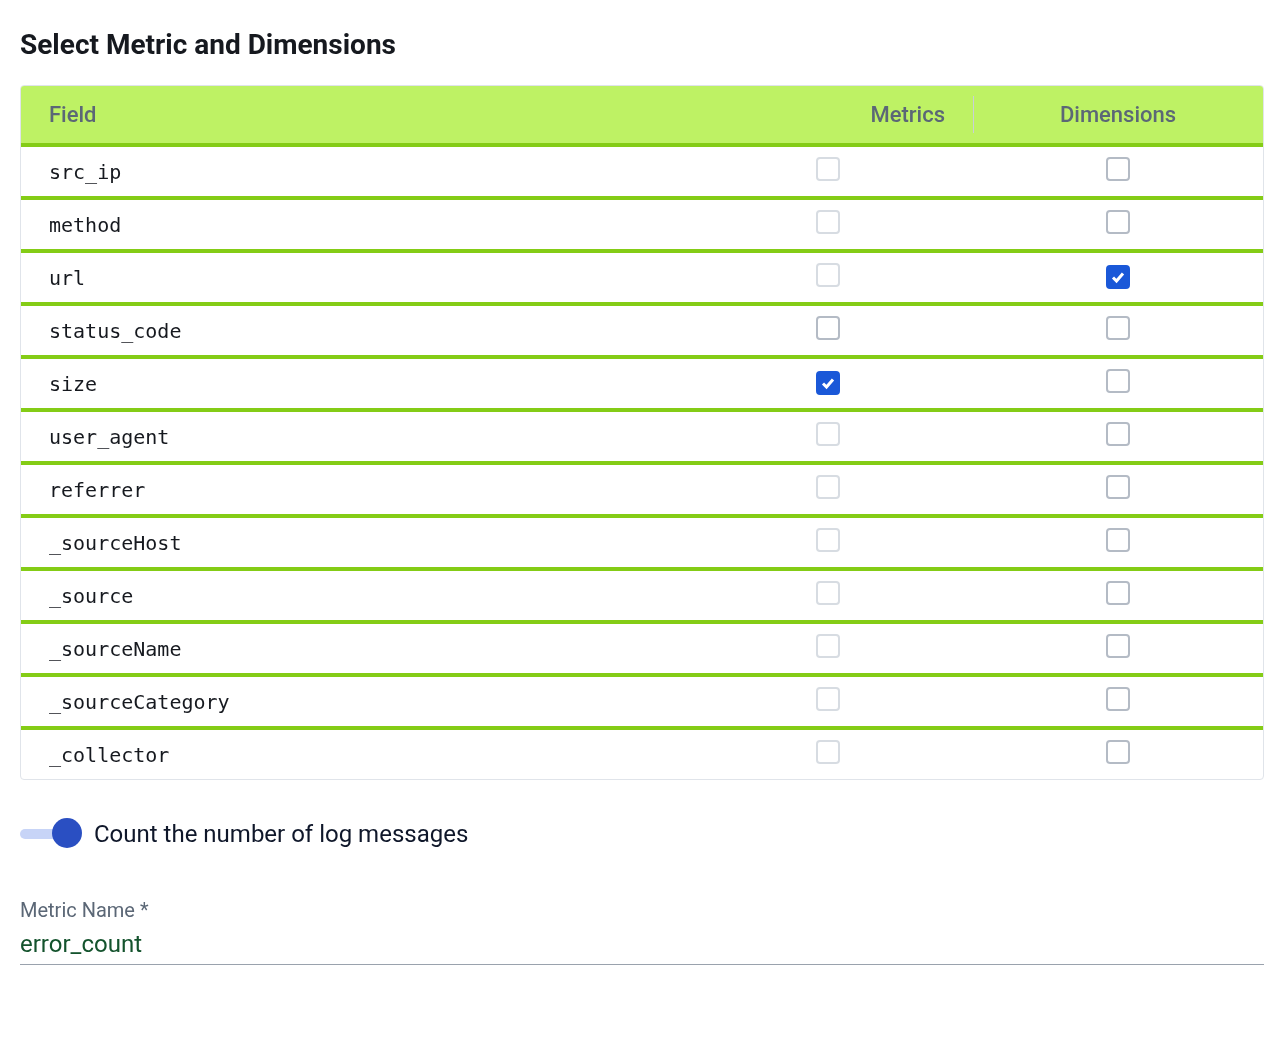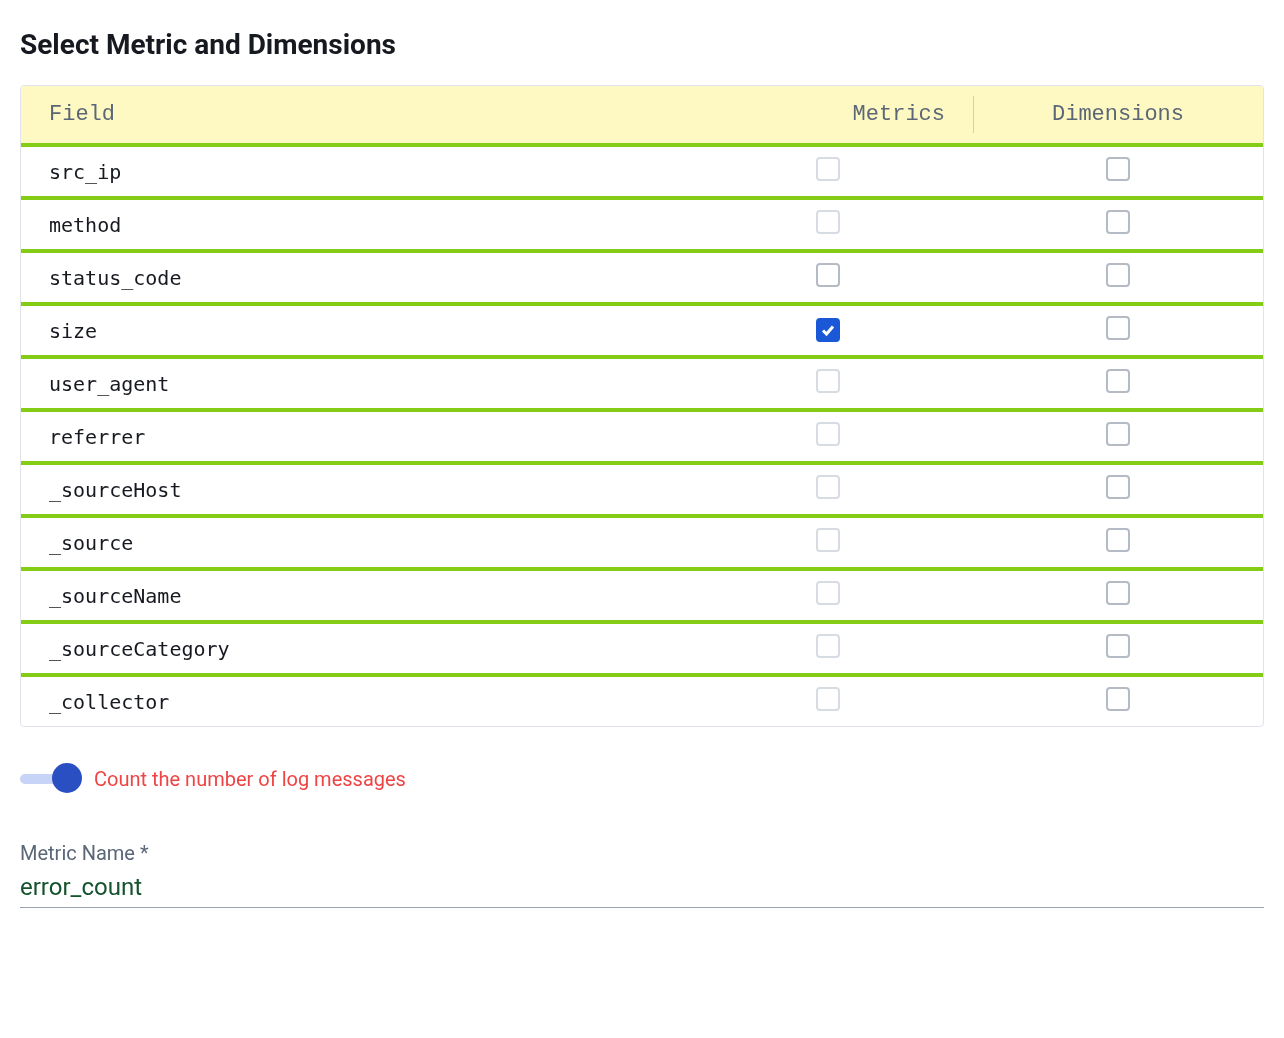--- a/index.html
+++ b/index.html
@@ -20,22 +20,21 @@
   .table-wrap {
     border: 1px solid #e0e4ea;
     border-radius: 4px;
     overflow: hidden;
   }
   table {
     width: 100%;
     border-collapse: collapse;
   }
   thead tr {
-    background: #fef9c3;
-    font-family: Liberation Mono, monospace;
+    background: #bef264;
   }
   th {
     text-align: left;
     font-weight: 500;
     font-size: 22px;
     color: #5b6776;
     padding: 16px 28px;
     border-bottom: 1px solid #e0e4ea;
   }
   th.col-metrics, th.col-dimensions {
@@ -127,22 +126,22 @@
   .toggle-knob {
     position: absolute;
     top: -4px;
     right: -4px;
     width: 30px;
     height: 30px;
     background: #2a4fc2;
     border-radius: 50%;
   }
   .toggle-label {
-    font-size: 20px;
-    color: #ef4444;
+    font-size: 24px;
+    color: #0f172a;
   }
   .input-group {
     margin-top: 10px;
   }
   .input-label {
     font-size: 20px;
     color: #5b6776;
     margin-bottom: 4px;
   }
   .text-input {
@@ -176,20 +175,29 @@
           <td class="field-name">src_ip</td>
           <td class="cb-cell"><span class="checkbox disabled"></span></td>
           <td class="cb-cell"><span class="checkbox"></span></td>
         </tr>
         <tr>
           <td class="field-name">method</td>
           <td class="cb-cell"><span class="checkbox disabled"></span></td>
           <td class="cb-cell"><span class="checkbox"></span></td>
         </tr>
         <tr>
+          <td class="field-name">url</td>
+          <td class="cb-cell"><span class="checkbox disabled"></span></td>
+          <td class="cb-cell"><span class="checkbox checked">
+              <svg viewBox="0 0 16 16">
+                <polyline points="3,8.5 6.5,12 13,4.5"></polyline>
+              </svg>
+            </span></td>
+        </tr>
+        <tr>
           <td class="field-name">status_code</td>
           <td class="cb-cell"><span class="checkbox"></span></td>
           <td class="cb-cell"><span class="checkbox"></span></td>
         </tr>
         <tr>
           <td class="field-name">size</td>
           <td class="cb-cell"><span class="checkbox checked">
               <svg viewBox="0 0 16 16">
                 <polyline points="3,8.5 6.5,12 13,4.5"></polyline>
               </svg>

